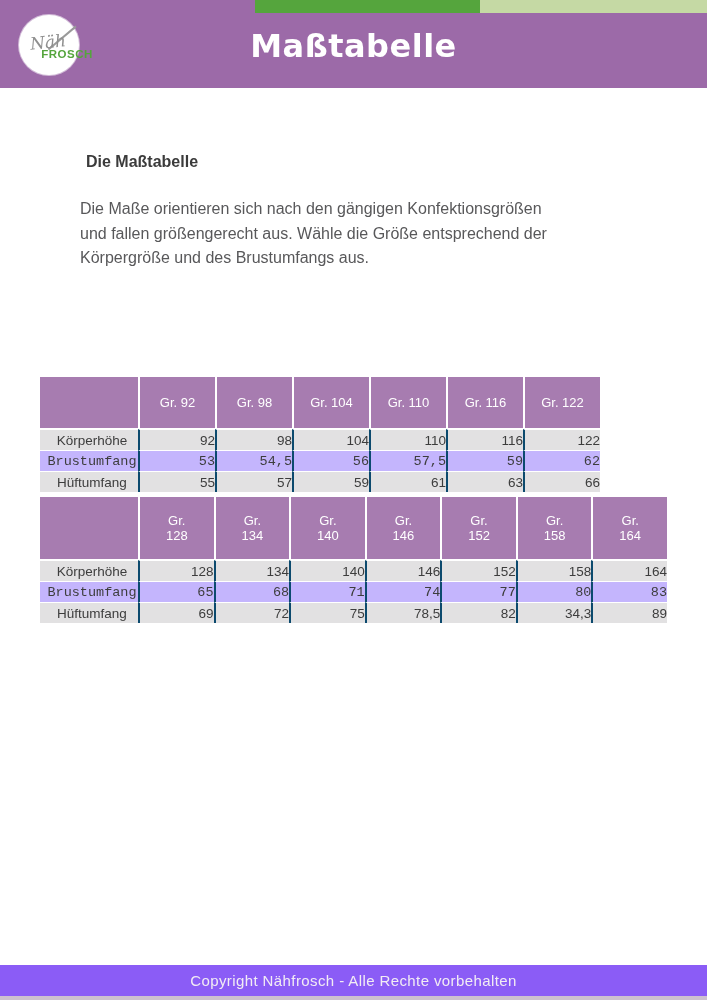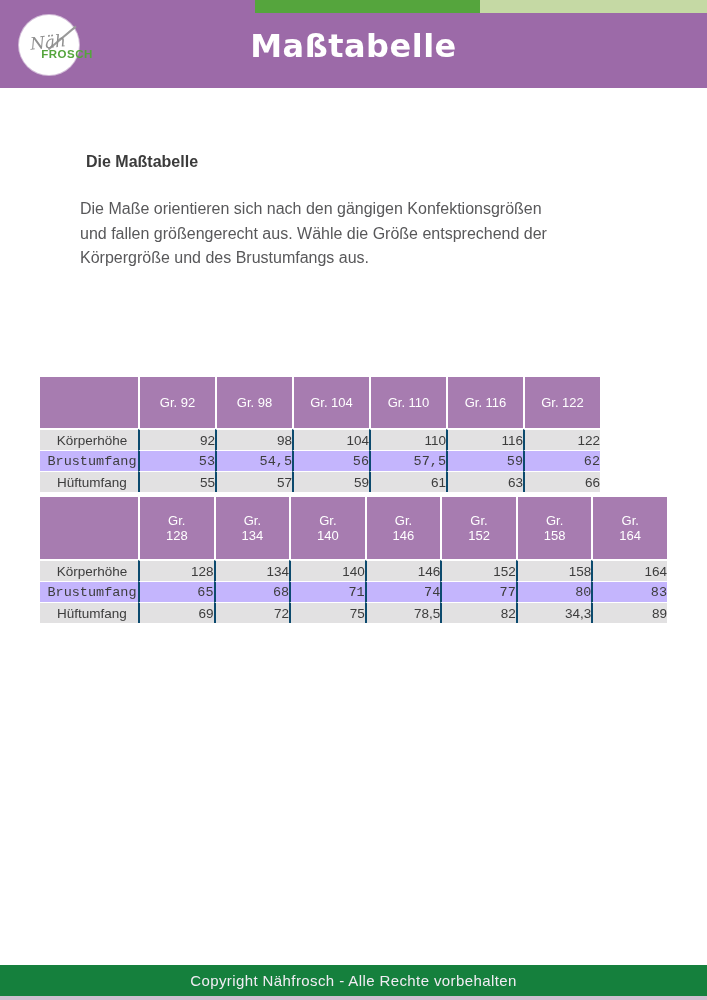--- a/index.html
+++ b/index.html
@@ -67,21 +67,21 @@
     height:20px; padding:0; text-align:right;
     border-left:2px solid #0c4a6e; border-top:1px solid #ffffff;
   }
   .sizes-table td:first-child { border-left:none; text-align:center; padding-left:6px; }
   .sizes-table tr.row-odd td { background:#e2e1e2; }
   .sizes-table tr.row-even td { background:#c4b5fd;font-family:Liberation Mono, monospace; }
 
   
   .footer {
     position:absolute; left:0; top:965px; width:707px; height:31px;
-    background:#15803d; display:flex; align-items:center; justify-content:center;
+    background:#8b5cf6; display:flex; align-items:center; justify-content:center;
   }
   .footer-text { color:#f2ecf4; font-size:15px; letter-spacing:.4px; }
   .footer-edge { position:absolute; left:0; top:996px; width:707px; height:4px; background:#cdc0d0; }
 </style>
 </head>
 <body>
 
 <div class="page">
 
   <header class="header">

